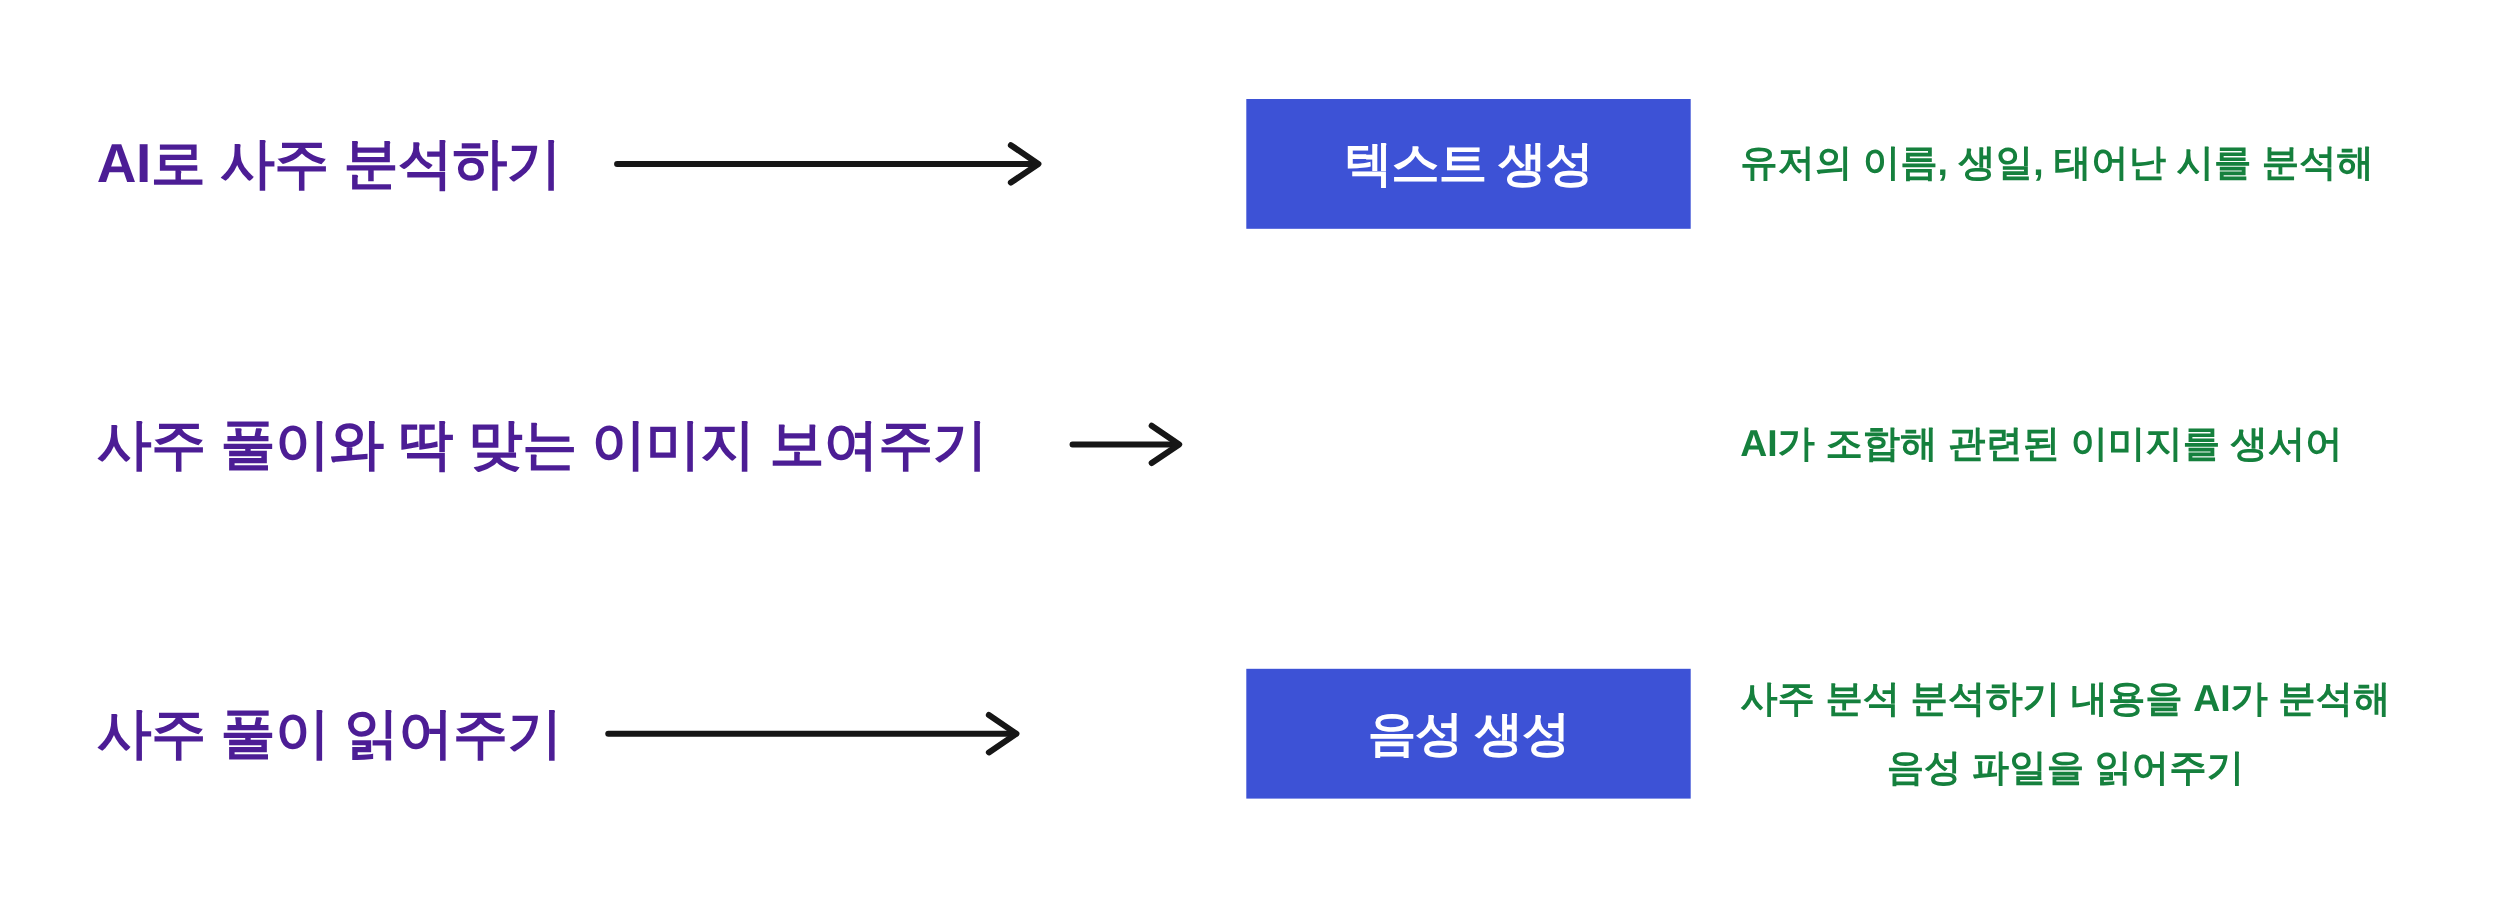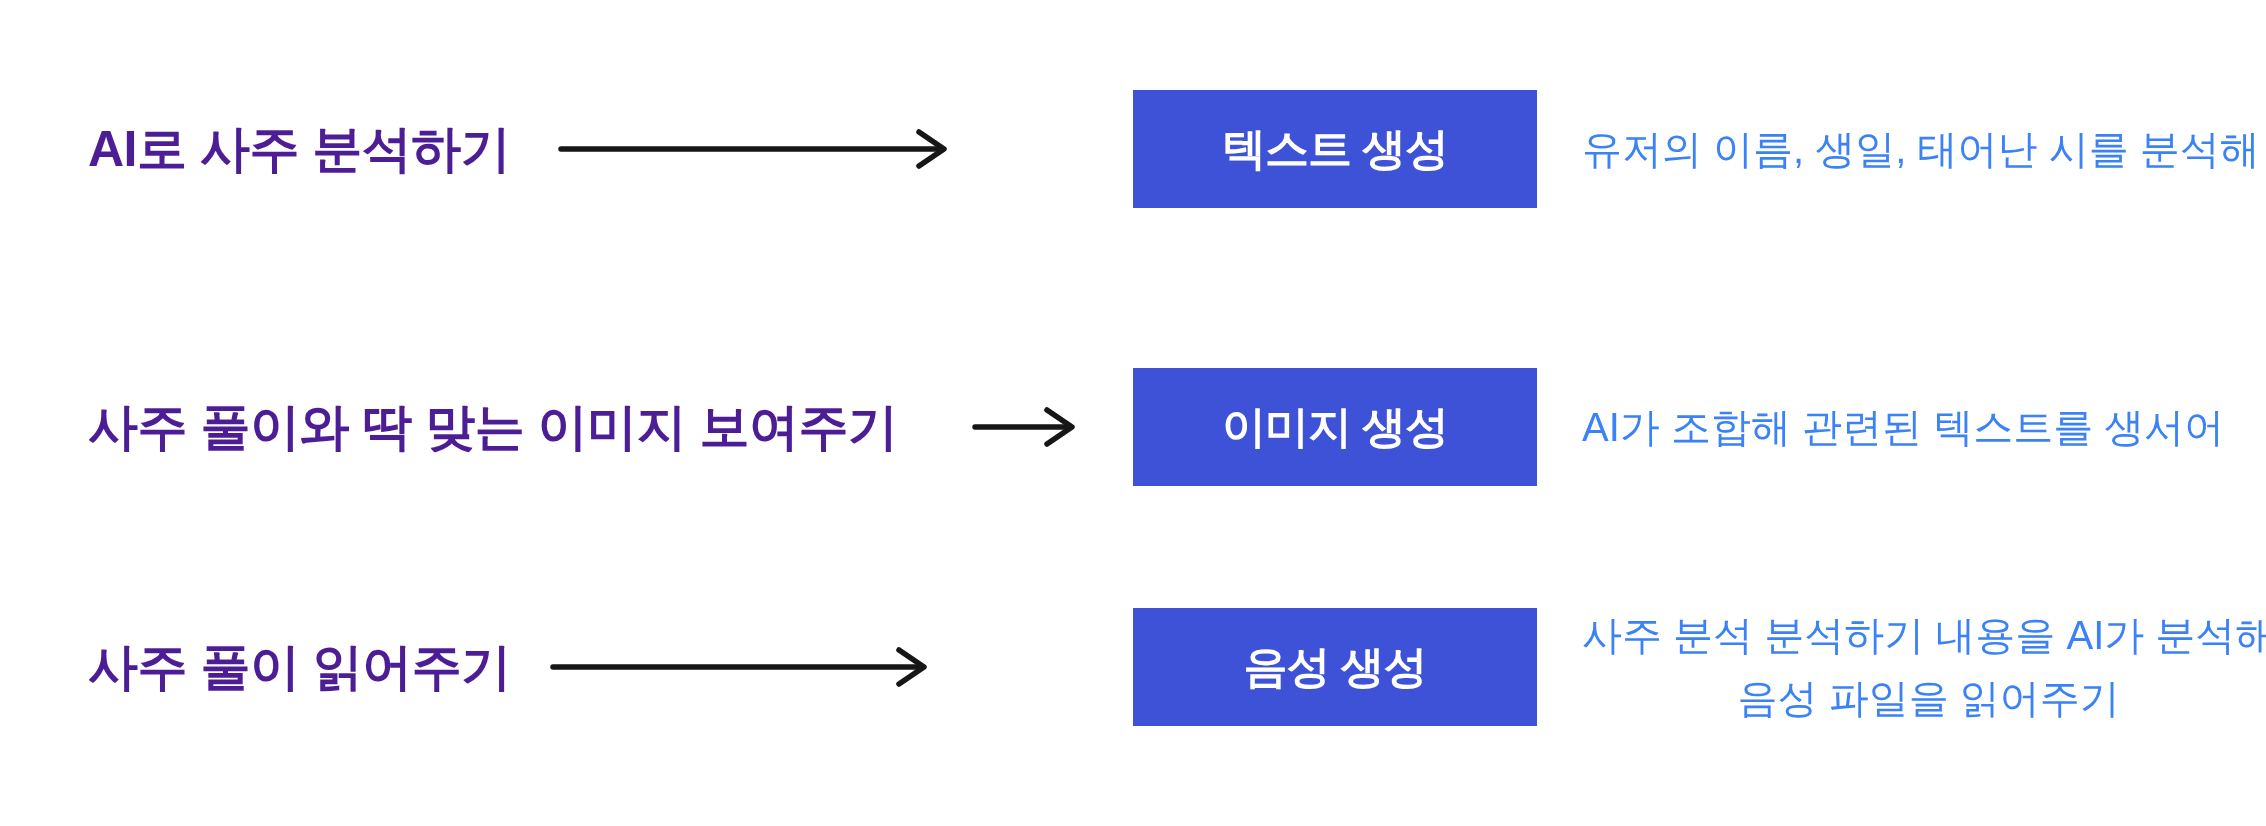--- a/index.html
+++ b/index.html
@@ -6,21 +6,21 @@
   .canvas {
     position: relative;
     width: 2266px;
     height: 826px;
     background: #ffffff;
     font-family: "Liberation Sans", "DejaVu Sans", sans-serif;
     overflow: hidden;
   }
   .row { position: absolute; left: 0; width: 100%; height: 118px; }
   .row-1 { top: 90px; }
-  .row-2 { top: 368px; }
+  .row-2 { top: 345px; }
   .row-3 { top: 608px; text-align: center; }
   .title {
     position: absolute;
     left: 88px;
     top: 50%;
     transform: translateY(-50%);
     font-size: 50px;
     font-weight: 800;
     letter-spacing: -0.5px;
     color: #4c1d95;
@@ -58,24 +58,24 @@
     font-size: 44px;
     font-weight: 700;
     letter-spacing: -1px;
     white-space: nowrap;
   }
   .desc {
     position: absolute;
     left: 1582px;
     top: 50%;
     transform: translateY(-50%);
-    font-size: 40px;
-    font-weight: 400;
+    font-size: 34px;
+    font-weight: 700;
     line-height: 63px;
-    color: #3b82f6;
+    color: #15803d;
     white-space: nowrap;
   }
 </style>
 </head>
 <body>
 
 <div class="canvas">
 
   <section class="row row-1">
     <div class="title">AI로 사주 분석하기</div>
@@ -90,25 +90,22 @@
       <div>유저의 이름, 생일, 태어난 시를 분석해</div>
     </div>
   </section>
 
   <section class="row row-2">
     <div class="title">사주 풀이와 딱 맞는 이미지 보여주기</div>
     <svg class="arrow arrow-2" width="106" height="44" viewBox="0 0 106 44">
       <line x1="3" y1="22" x2="98" y2="22"></line>
       <polyline points="75,5 100,22 75,39"></polyline>
     </svg>
-    <div class="box">
-      <span class="box-label">이미지 생성</span>
-    </div>
     <div class="desc">
-      <div>AI가 조합해 관련된 텍스트를 생서어</div>
+      <div>AI가 조합해 관련된 이미지를 생서어</div>
     </div>
   </section>
 
   <section class="row row-3">
     <div class="title">사주 풀이 읽어주기</div>
     <svg class="arrow arrow-3" width="380" height="44" viewBox="0 0 380 44">
       <line x1="3" y1="22" x2="372" y2="22"></line>
       <polyline points="349,5 374,22 349,39"></polyline>
     </svg>
     <div class="box">

